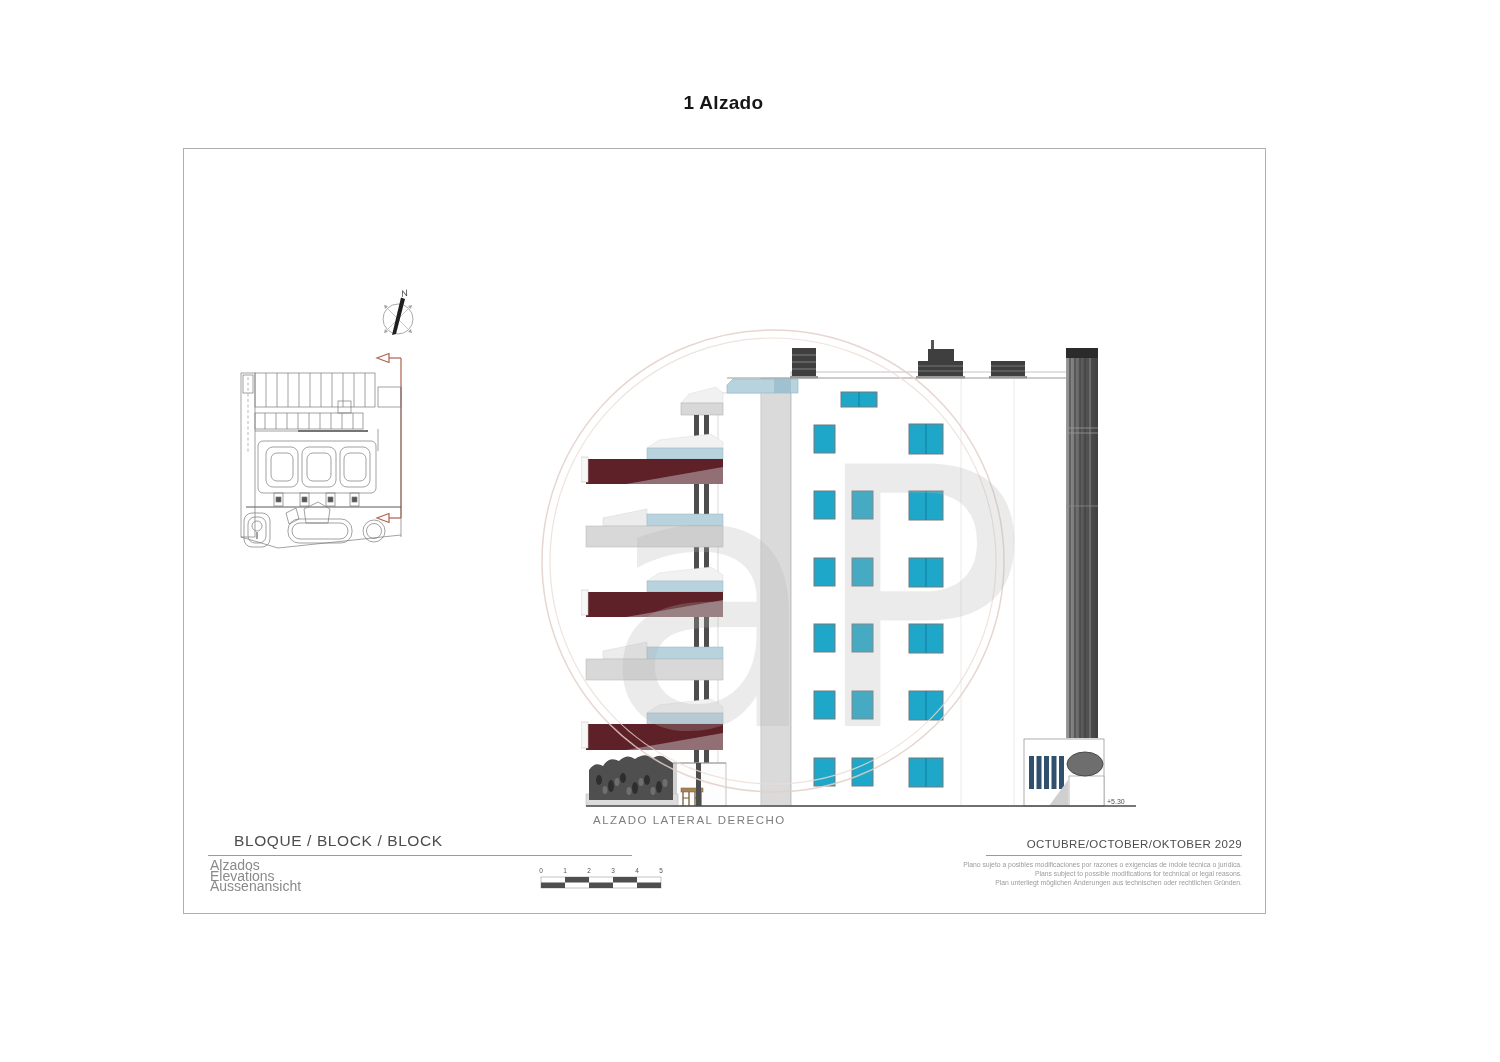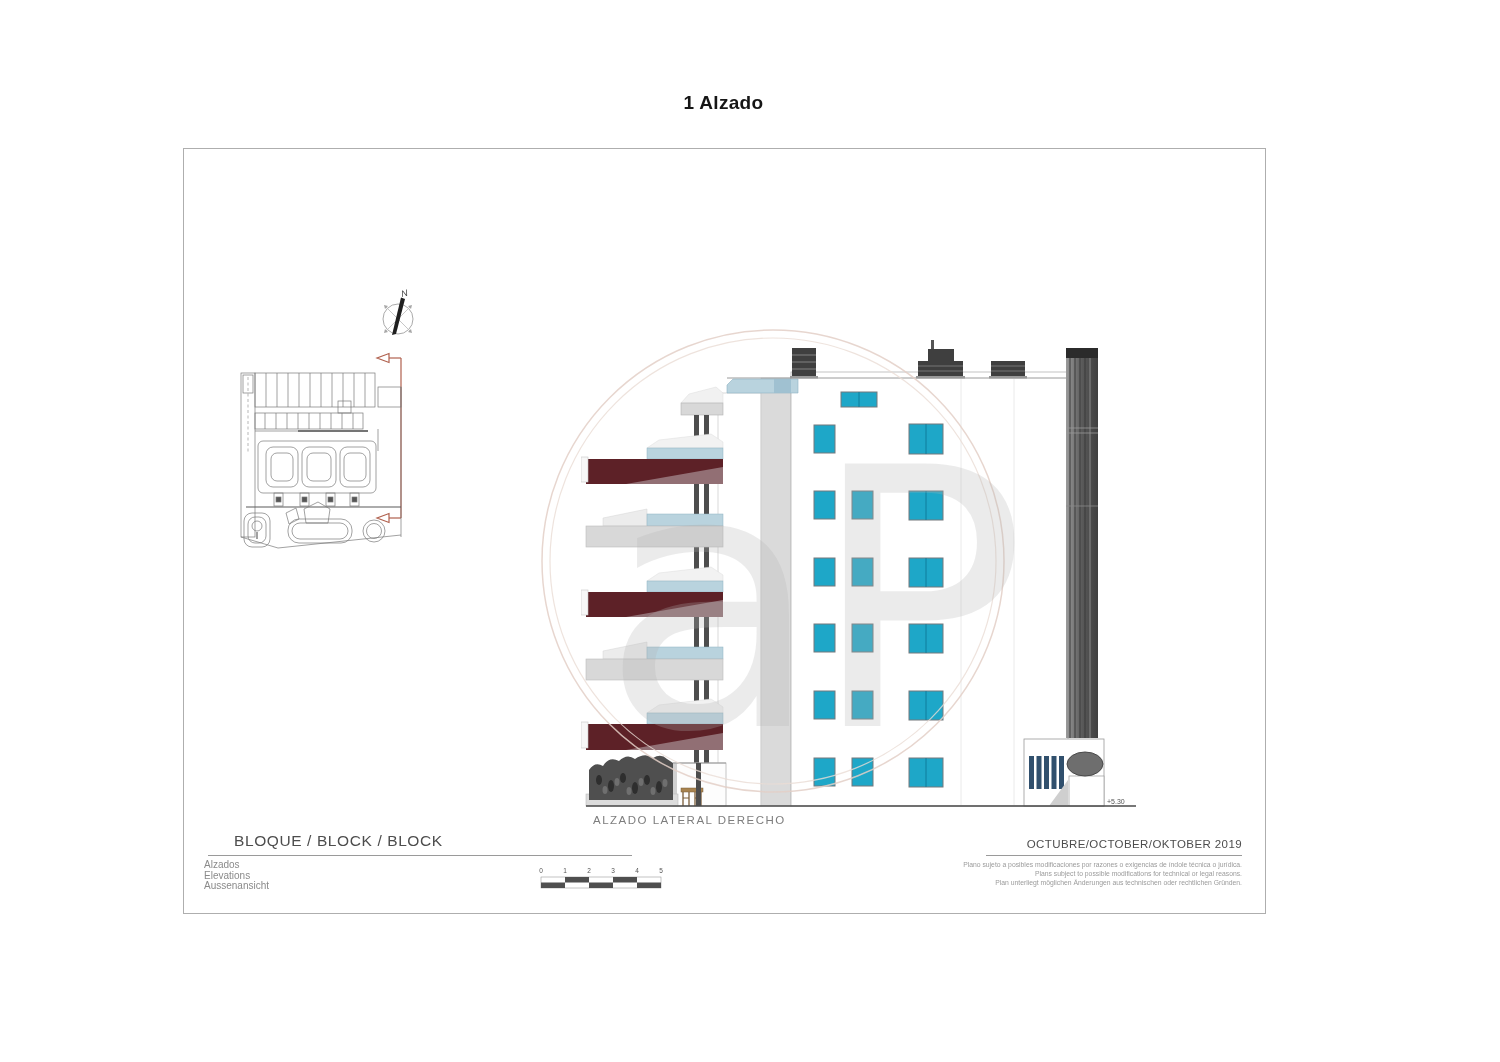--- a/index.html
+++ b/index.html
@@ -6,21 +6,21 @@
   .page{position:relative;width:1500px;height:1062px;background:#fff;overflow:hidden;
         font-family:"Liberation Sans",sans-serif;color:#333;}
   .title{position:absolute;left:183px;top:92px;width:1081px;text-align:center;
          font-size:19px;font-weight:bold;color:#161616;letter-spacing:.3px;}
   .frame{position:absolute;left:183px;top:148px;width:1081px;height:764px;
          border:1px solid #aeaeae;background:#fff;}
   .abs{position:absolute;}
   .caption-block-title{position:absolute;left:24px;top:683px;font-size:15.5px;
         color:#4d4d4d;letter-spacing:.6px;margin-left:26px;}
   .rule-left{position:absolute;left:24px;top:706px;width:424px;border-top:1px solid #9a9a9a;}
-  .sublabels{position:absolute;left:20px;top:711px;font-size:10px;line-height:10.5px;color:#8a8a8a;}
+  .sublabels{position:absolute;left:26px;top:711px;font-size:14px;line-height:10.5px;color:#8a8a8a;}
   .date{position:absolute;right:23px;top:689px;font-size:11.5px;color:#4d4d4d;letter-spacing:.4px;}
   .rule-right{position:absolute;right:23px;top:706px;width:256px;border-top:1px solid #9a9a9a;}
   .disclaimer{position:absolute;right:23px;top:712px;width:330px;text-align:right;
         font-size:6.8px;line-height:8.8px;color:#9b9b9b;}
   svg{display:block;}
   .wm{pointer-events:none;}
 </style>
 </head>
 <body>
 
@@ -334,21 +334,21 @@
       <rect x="5" y="13" width="120" height="11" fill="none" stroke="#888" stroke-width="0.5"></rect>
       <g fill="#4f4f4f">
         <rect x="29" y="13" width="24" height="5.5"></rect>
         <rect x="77" y="13" width="24" height="5.5"></rect>
         <rect x="5" y="18.5" width="24" height="5.5"></rect>
         <rect x="53" y="18.5" width="24" height="5.5"></rect>
         <rect x="101" y="18.5" width="24" height="5.5"></rect>
       </g>
     </svg>
 
-    <div class="date">OCTUBRE/OCTOBER/OKTOBER 2019</div>
+    <div class="date">OCTUBRE/OCTOBER/OKTOBER 2029</div>
     <div class="rule-right"></div>
     <div class="disclaimer">
       <div>Plano sujeto a posibles modificaciones por razones o exigencias de índole técnica o jurídica.</div>
       <div>Plans subject to possible modifications for technical or legal reasons.</div>
       <div>Plan unterliegt möglichen Änderungen aus technischen oder rechtlichen Gründen.</div>
     </div>
 
   </div>
 </div>
 

